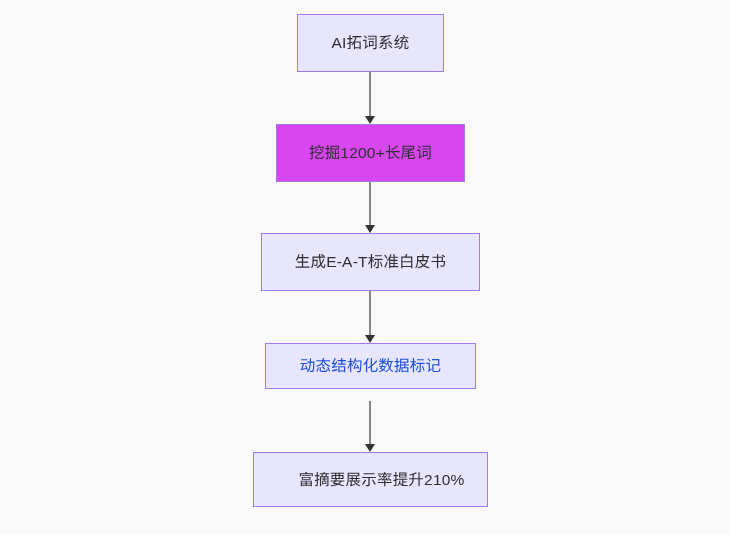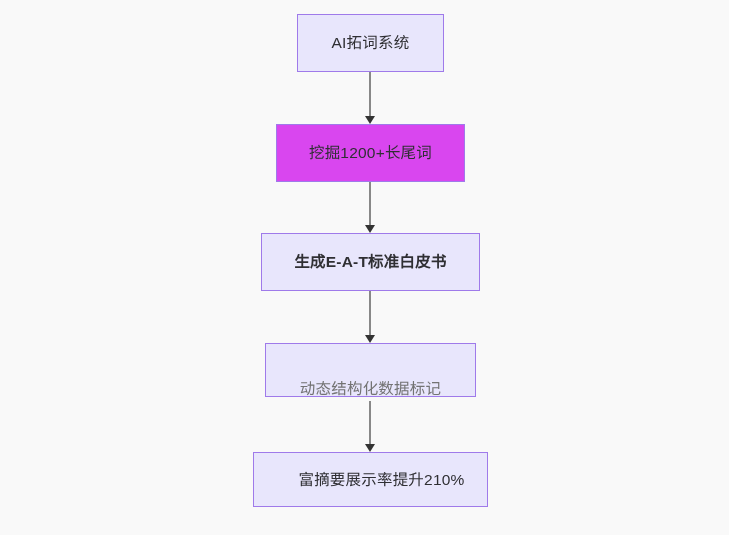--- a/index.html
+++ b/index.html
@@ -73,30 +73,30 @@
 
   <div class="node" id="node-2" style="left: 276px; top: 124px; width: 189px; height: 58px; background: #d946ef; border-color: rgb(159, 122, 234); color: rgb(47, 47, 51);">
     <span>挖掘1200+长尾词</span>
   </div>
 
   <div class="edge" id="edge-2" style="left: 370px; top: 182px;">
     <div class="edge-line" style="height: 44px; background: rgb(136, 136, 136);"></div>
     <div class="edge-arrow" style="top: 43px; border-top-color: rgb(51, 51, 51);"></div>
   </div>
 
-  <div class="node" id="node-3" style="left: 261px; top: 233px; width: 219px; height: 58px; background: rgb(232, 230, 252); border-color: rgb(159, 122, 234); color: rgb(47, 47, 51); font-weight: bold;">
+  <div class="node" id="node-3" style="left: 261px; top: 233px; width: 219px; height: 58px; background: rgb(232, 230, 252); border-color: rgb(159, 122, 234); color: rgb(47, 47, 51);">
     <span>生成E-A-T标准白皮书</span>
   </div>
 
   <div class="edge" id="edge-3" style="left: 370px; top: 291px;">
     <div class="edge-line" style="height: 45px; background: rgb(136, 136, 136);"></div>
     <div class="edge-arrow" style="top: 44px; border-top-color: rgb(51, 51, 51);"></div>
   </div>
 
-  <div class="node" id="node-4" style="left: 265px; top: 343px; width: 211px; height: 54px; background: rgb(232, 230, 252); border-color: rgb(159, 122, 234); color: #737373; align-items: flex-end;">
+  <div class="node" id="node-4" style="left: 265px; top: 343px; width: 211px; height: 46px; background: rgb(232, 230, 252); border-color: rgb(159, 122, 234); color: #1d4ed8;">
     <span>动态结构化数据标记</span>
   </div>
 
   <div class="edge" id="edge-4" style="left: 370px; top: 401px;">
     <div class="edge-line" style="height: 44px; background: rgb(136, 136, 136);"></div>
     <div class="edge-arrow" style="top: 43px; border-top-color: rgb(51, 51, 51);"></div>
   </div>
 
   <div class="node" id="node-5" style="left: 253px; top: 452px; width: 235px; height: 55px; background: rgb(232, 230, 252); border-color: rgb(159, 122, 234); color: rgb(47, 47, 51); padding-left: 22px;">
     <span>富摘要展示率提升210%</span>

